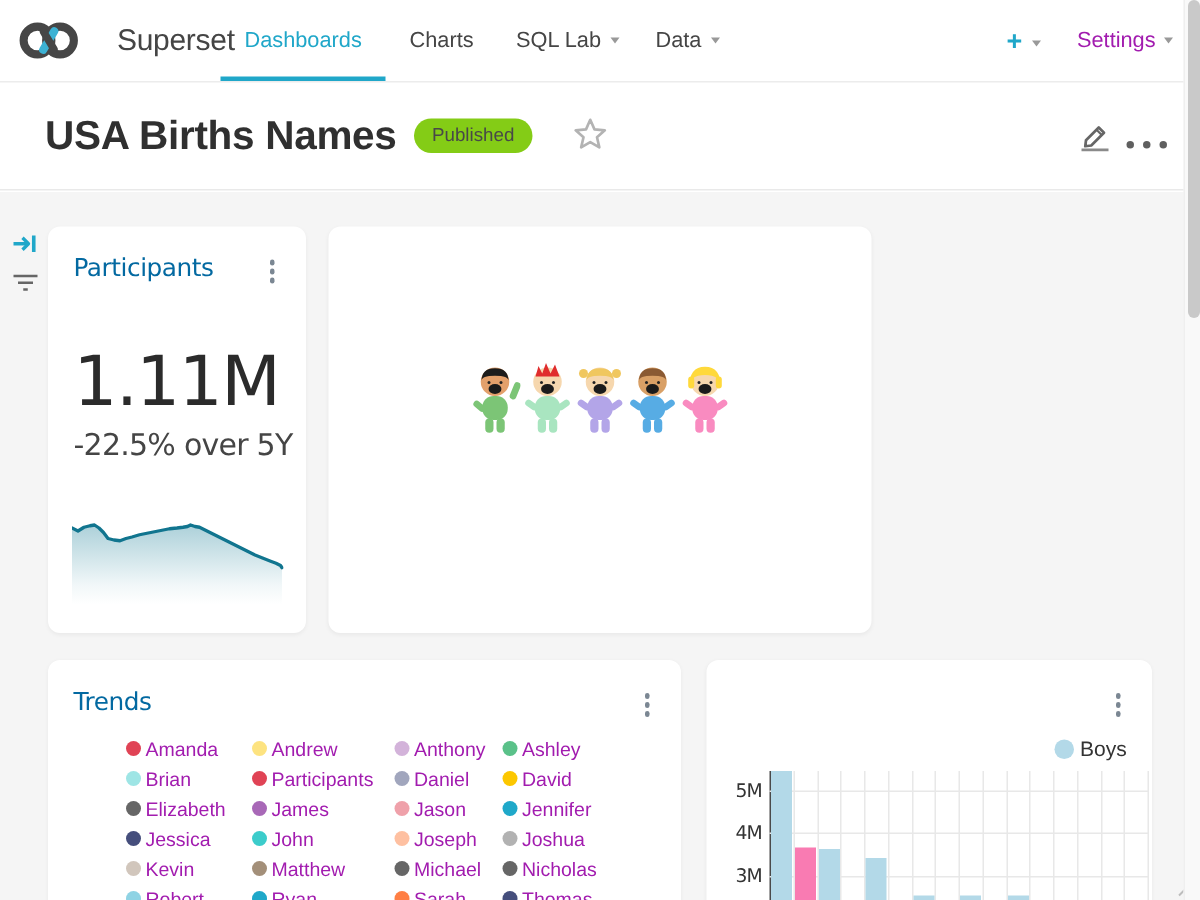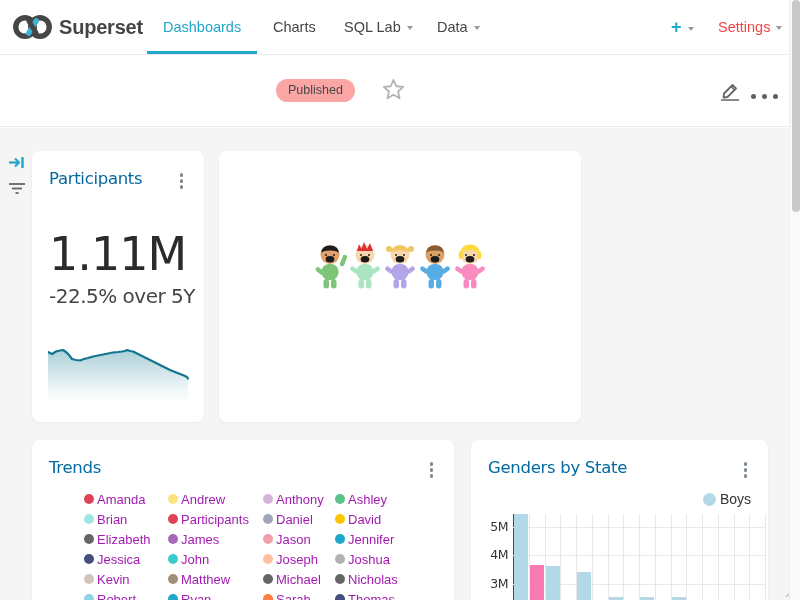--- a/index.html
+++ b/index.html
@@ -1,30 +1,30 @@
 <!DOCTYPE html>
 <html><head>
 <meta charset="utf-8">
 <style>
   * { margin:0; padding:0; box-sizing:border-box; }
   html,body { width:800px; height:600px; overflow:hidden; background:#fff; font-family:"Liberation Sans",sans-serif; }
   
   #nav { position:absolute; left:0; top:0; width:800px; height:55px; background:#fff; border-bottom:1px solid #ececec; z-index:5;}
   .brand { position:absolute; left:10px; top:13px; display:flex; align-items:center; }
-  .brand-name { font-size:20px; font-weight:700; color:#454545; margin-left:3px; letter-spacing:-0.2px;}
+  .brand-name { font-size:20px; font-weight:400; color:#454545; margin-left:22px; letter-spacing:-0.2px;}
   .nav-item { position:absolute; top:0; height:38px; line-height:54px; font-size:14.5px; color:#454545; cursor:pointer;}
   .caret { display:inline-block; width:0; height:0; border-left:3.6px solid transparent; border-right:3.6px solid transparent; border-top:4.6px solid #999; margin-left:6px; vertical-align:2px;}
   .nav-item.active { color:#20A7C9; }
   #active-underline { position:absolute; left:147px; top:51px; width:110px; height:3px; background:#20A7C9; }
   #nav-plus { position:absolute; left:671px; top:0; height:54px; line-height:54px; color:#20A7C9; font-size:18px; font-weight:700; cursor:pointer;}
-  #nav-settings { position:absolute; left:718px; top:0; height:54px; line-height:54px; font-size:14.5px; color:#ef4444; cursor:pointer;}
+  #nav-settings { position:absolute; left:718px; top:0; height:54px; line-height:54px; font-size:14.5px; color:#a21caf; cursor:pointer;}
   
   #hdr { position:absolute; left:0; top:55px; width:800px; height:72px; background:#fff; border-bottom:1px solid #e9e9e9; z-index:4;}
   #page-title { position:absolute; left:30px; top:20px; font-size:27px; font-weight:700; color:#303030; letter-spacing:-0.2px;}
-  #pub-badge { position:absolute; left:276px; top:24px; height:23px; line-height:22px; padding:0 12px; background:#fca5a5; border-radius:12px; font-size:12.5px; color:#484848;}
+  #pub-badge { position:absolute; left:276px; top:24px; height:23px; line-height:22px; padding:0 12px; background:#84cc16; border-radius:12px; font-size:12.5px; color:#484848;}
   #fav-star { position:absolute; left:382px; top:23px; }
   #edit-pencil { position:absolute; left:719px; top:26px; width:22px; height:20px;}
   #hdr-dots { position:absolute; left:751px; top:36px; display:flex; gap:6px; align-items:center; height:10px;}
   #hdr-dots i { width:5px; height:5px; border-radius:50%; background:#5f5f5f; }
   
   #content { position:absolute; left:0; top:128px; width:800px; height:472px; background:#f5f5f5; overflow:hidden; }
   .card { position:absolute; background:#fff; border-radius:8px; box-shadow:0 1px 3px rgba(0,0,0,0.05); }
   .card-title { position:absolute; left:17px; top:18px; font-size:16.5px; font-weight:400; color:#0369a1; font-family:"DejaVu Sans",sans-serif; letter-spacing:-0.3px;}
   .kebab { position:absolute; right:19px; top:20px; display:flex; flex-direction:column; gap:2.5px; cursor:pointer; padding:2px;}
   .kebab i { width:3.5px; height:3.5px; border-radius:50%; background:#7b8793;}
@@ -72,20 +72,21 @@
   <div class="nav-item active" style="left:163px;"><span>Dashboards</span></div>
   <div class="nav-item" style="left:273px;"><span>Charts</span></div>
   <div class="nav-item" style="left:344px;"><span>SQL Lab</span><span class="caret"></span></div>
   <div class="nav-item" style="left:437px;"><span>Data</span><span class="caret"></span></div>
   <div id="active-underline"></div>
   <div id="nav-plus"><span>+</span><span class="caret"></span></div>
   <div id="nav-settings"><span>Settings</span><span class="caret"></span></div>
 </div>
 
 <div id="hdr">
+  <div id="page-title">USA Births Names</div>
   <div id="pub-badge">Published</div>
   <svg id="fav-star" width="23" height="23" viewBox="0 0 22 22">
     <path d="M11 1.8 L13.7 7.9 L20.3 8.5 L15.3 12.9 L16.8 19.4 L11 16 L5.2 19.4 L6.7 12.9 L1.7 8.5 L8.3 7.9 Z" fill="#fff" stroke="#b3b3b3" stroke-width="1.7" stroke-linejoin="round"></path>
   </svg>
   <svg id="edit-pencil" viewBox="0 0 22 20">
     <path d="M5 12.5 L13.5 4 L17 7.5 L8.5 16 L4.5 16.5 Z" fill="none" stroke="#666" stroke-width="1.8" stroke-linejoin="round"></path>
     <line x1="12" y1="5.5" x2="15.5" y2="9" stroke="#666" stroke-width="1.4"></line>
     <line x1="2" y1="19" x2="20" y2="19" stroke="#8a8a8a" stroke-width="2"></line>
   </svg>
   <div id="hdr-dots">
@@ -306,21 +307,20 @@
           <span>Nicholas</span>
         </div>
         <div class="titem">
           <span class="dot" style="background: rgb(69, 78, 124);"></span>
           <span>Thomas</span>
         </div>
       </div>
   </div>
 
   <div class="card" style="left:471px; top:312px; width:297px; height:200px;">
-    <div class="card-title">Genders by State</div>
     <div class="kebab">
         <i></i>
         <i></i>
         <i></i>
       </div>
     <div id="gbs-legend">
         <span class="dot" id="gbs-dot" style="background: rgb(179, 217, 232);"></span>
         <span>Boys</span>
       </div>
     <div id="gbs-plot"></div>

